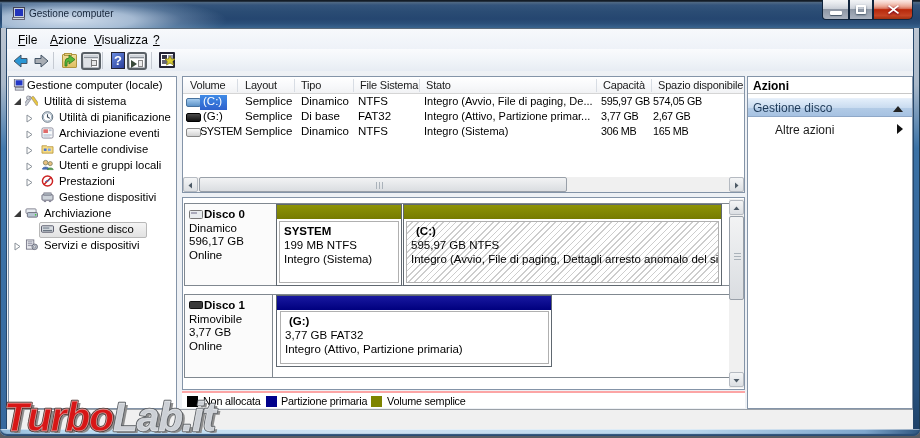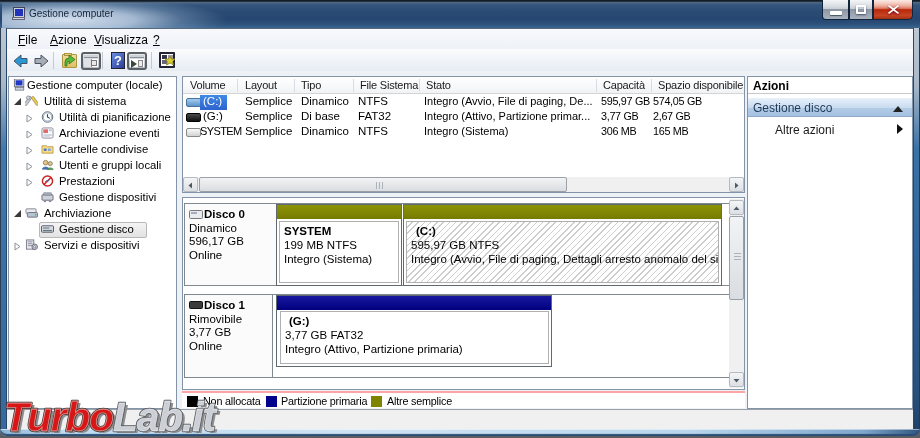--- a/index.html
+++ b/index.html
@@ -395,21 +395,21 @@
         <div style="position:absolute;left:4px;top:36px;width:7px;height:8px;background:repeating-linear-gradient(180deg,#aab2ba 0 1px,transparent 1px 3px)"></div>
       </div>
     </div>
   </div>
   <div class="abs" id="legend">
     <div class="lg" style="left:5px;background:#000"></div>
       <span style="position:absolute;left:21px;top:2px">Non allocata</span>
     <div class="lg" style="left:84px;background:#00008b"></div>
       <span style="position:absolute;left:99px;top:2px">Partizione primaria</span>
     <div class="lg" style="left:189px;background:#7e8400"></div>
-      <span style="position:absolute;left:205px;top:2px">Altre semplice</span>
+      <span style="position:absolute;left:205px;top:2px">Volume semplice</span>
   </div>
   <div class="panel" id="actions">
     <div id="acthdr">Azioni</div>
     <div id="actbar">Gestione disco<span class="tri"></span></div>
     <span class="actitem">Altre azioni</span>
     <span class="actitem2"><span class="tri" style="left:149px;top:47px"></span></span>
   </div>
 
   <svg class="abs" id="logosvg" style="left:0px;top:396px" width="260" height="42" viewBox="0 0 260 42">
       <g font-family="Liberation Sans, sans-serif" font-style="italic" font-weight="bold" font-size="40.5" letter-spacing="-1">

